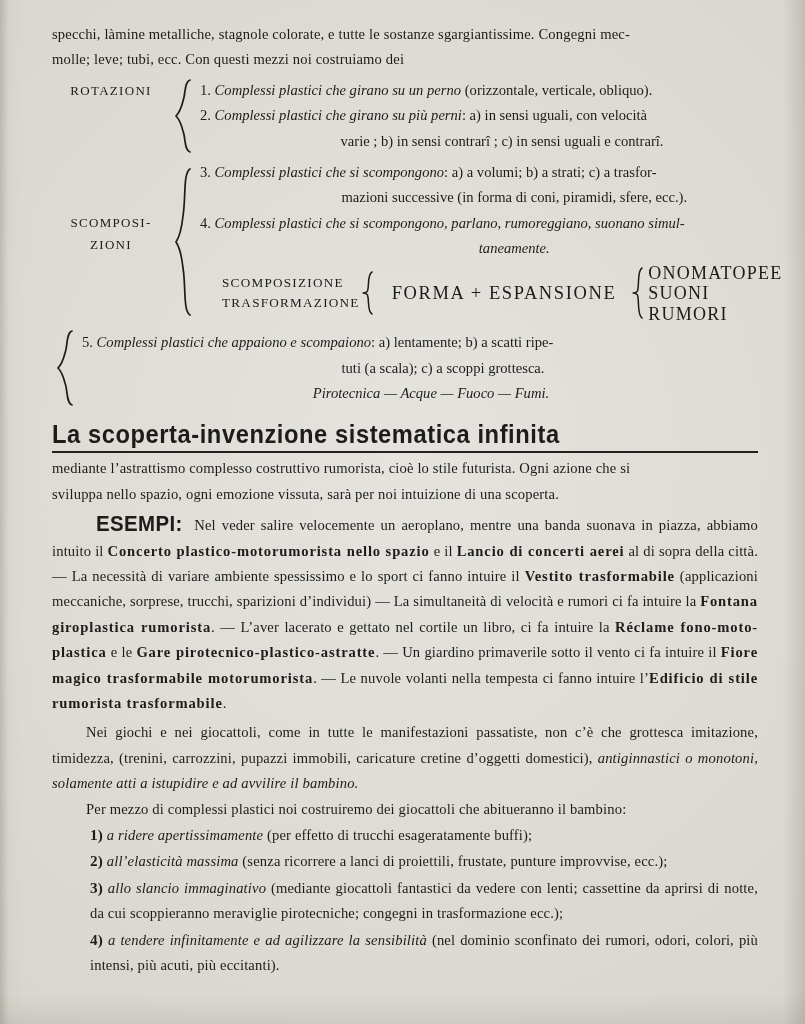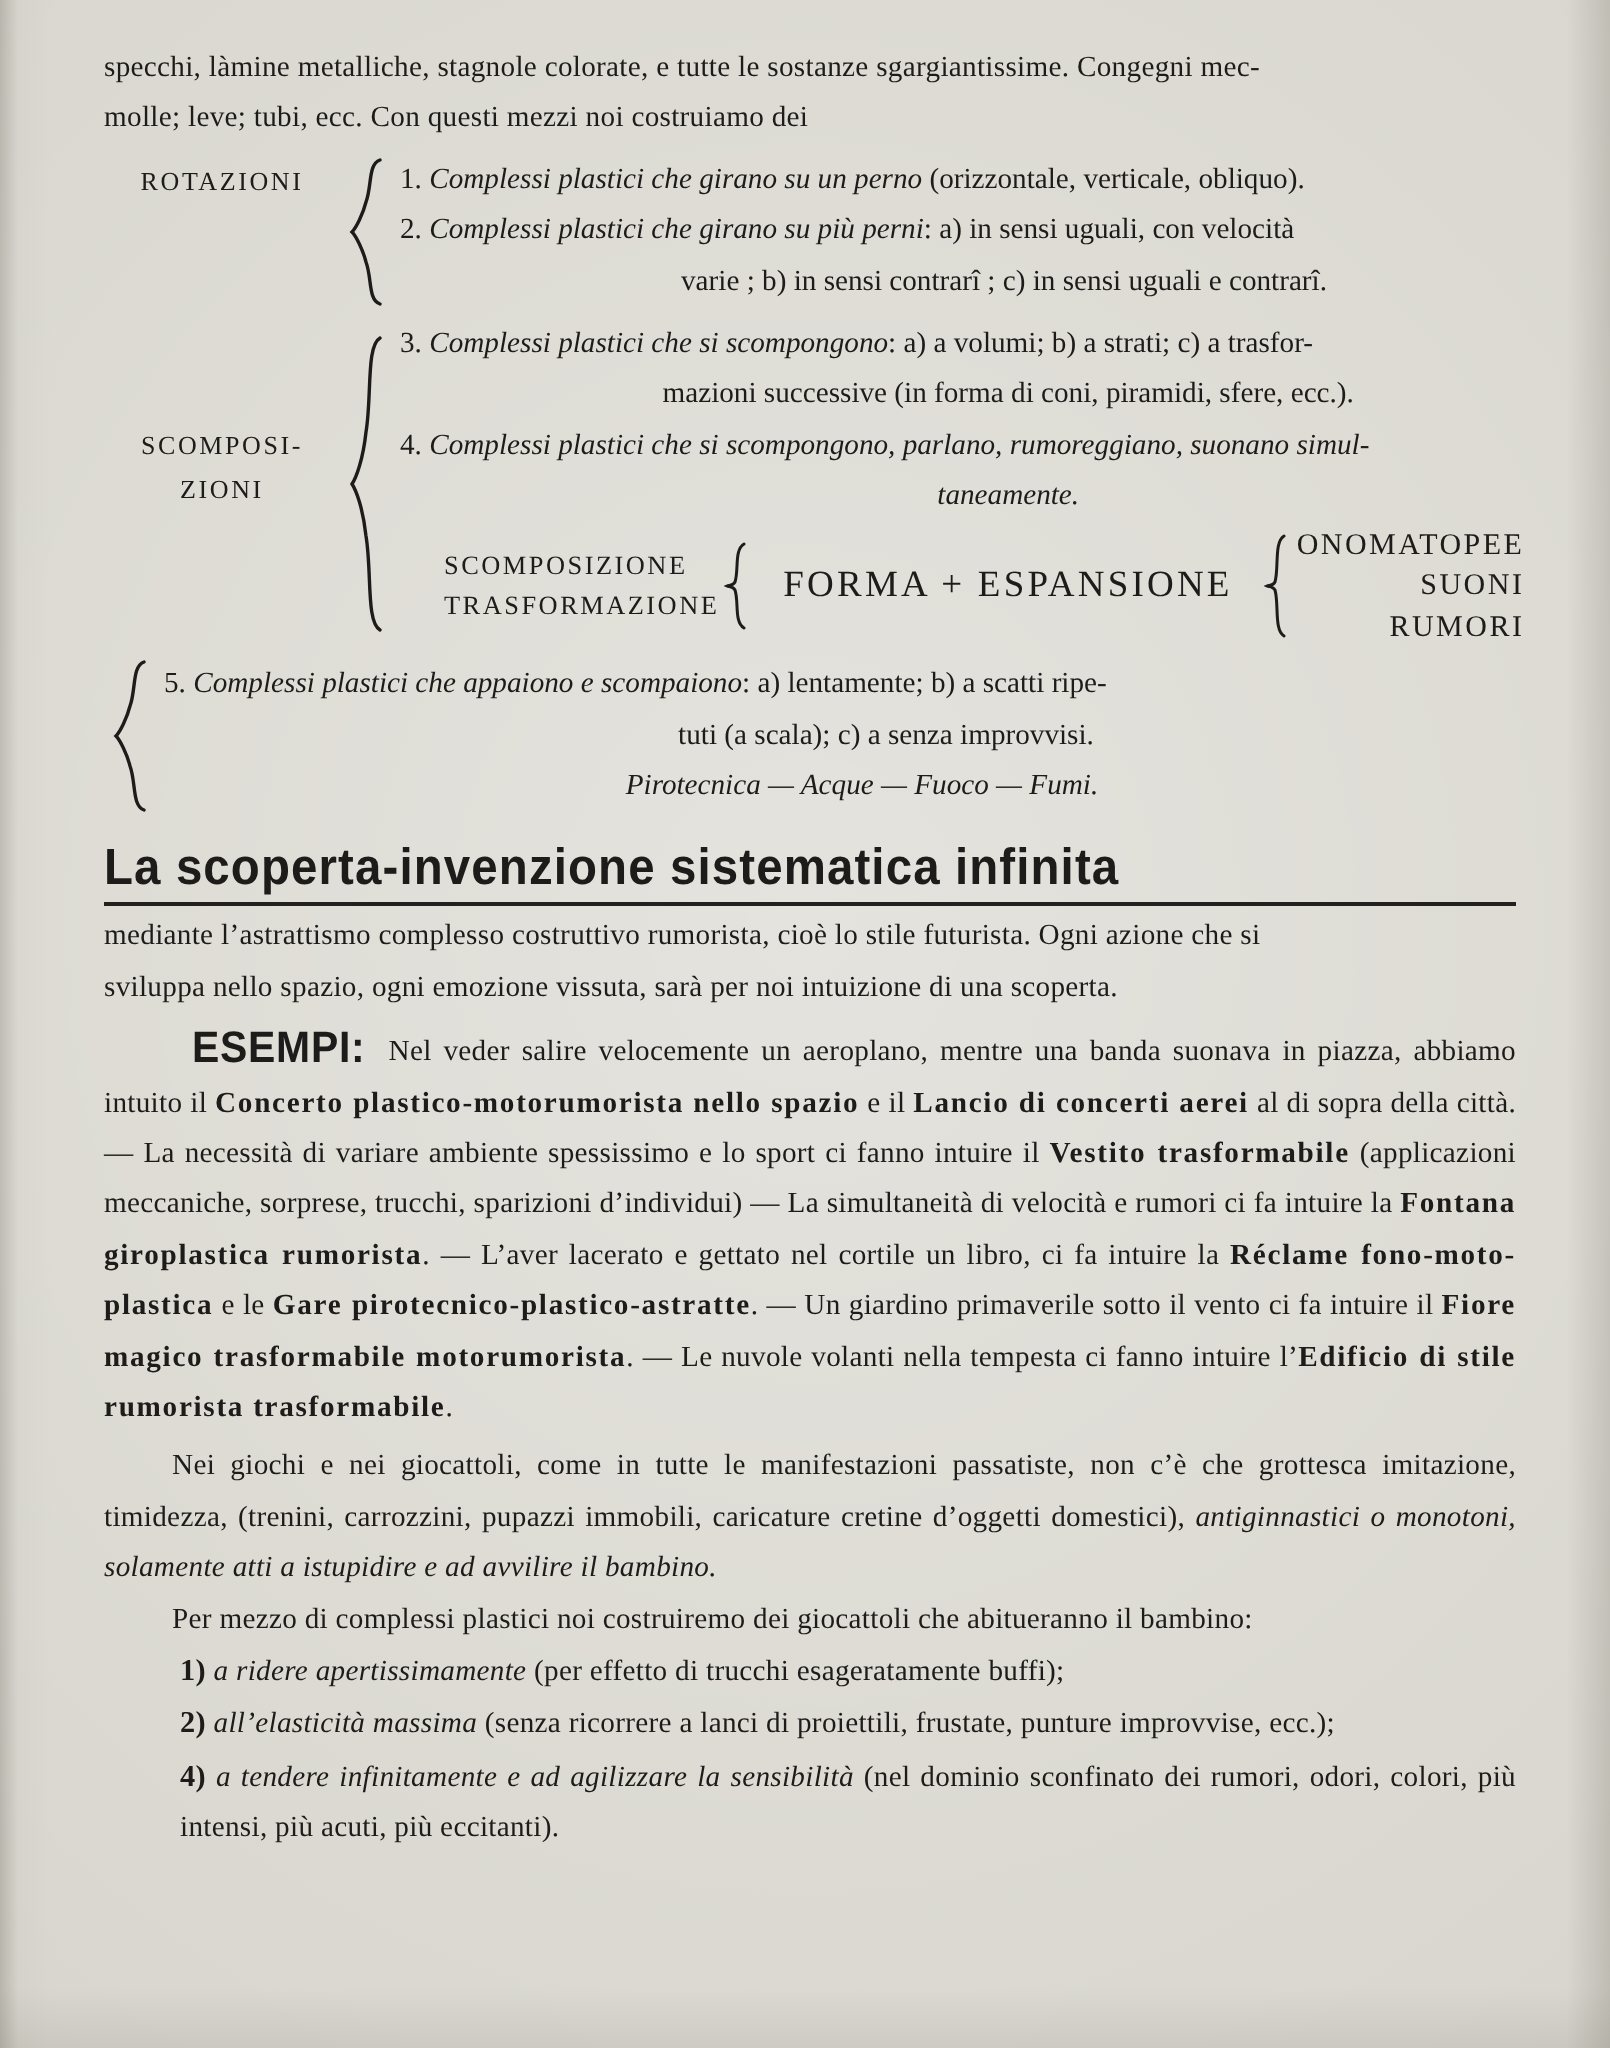--- a/index.html
+++ b/index.html
@@ -109,24 +109,23 @@
     letter-spacing: 1.25px;
     line-height: 20.5px;
   }
   .fcol-mid {
     font-size: 18.5px;
     letter-spacing: 1.6px;
     padding: 0 14px;
     white-space: nowrap;
   }
   .fcol-right {
-    font-size: 15px;
+    font-size: 18px;
     letter-spacing: 1.25px;
     line-height: 20.5px;
-    text-align: right;
   }
   .mini-brace {
     width: 18px;
     flex: 0 0 18px;
     display: flex;
     align-items: center;
     justify-content: center;
   }
 
   
@@ -263,21 +262,21 @@
       <div class="bbrace">
         <svg width="22" height="76" viewBox="0 0 22 76">
           <path d="M16 1 C10 3, 12 15, 9 23 C7.5 29, 4 36, 2 38 C4 40, 7.5 47, 9 53 C12 61, 10 73, 16 75" fill="none" stroke="#1d1c1a" stroke-width="1.7" stroke-linecap="round"></path>
         </svg>
       </div>
       <div class="bbody">
         <div class="numline hang">
           <span>5.</span>
           <i>Complessi plastici che appaiono e scompaiono</i><span>: a) lentamente;  b) a scatti ripe-</span>
         </div>
-        <div class="numline nj sub">tuti (a scala); c) a senza improvvisi.</div>
+        <div class="numline nj sub">tuti (a scala); c) a scoppi grottesca.</div>
         <div class="numline nj" style="padding-left:22px"><i>Pirotecnica — Acque — Fuoco — Fumi.</i></div>
       </div>
     </div>
   </div>
 
   <div class="head">
     <div class="htxt">La  scoperta-invenzione  sistematica  infinita</div>
     <div class="rule full"></div>
   </div>
 
@@ -289,18 +288,19 @@
 
   <div class="ptxt indent" style="margin-top:4px"><span>Nei giochi e nei giocattoli, come in tutte le manifestazioni passatiste, non c’è che grottesca imitazione, timidezza, (trenini, carrozzini, pupazzi immobili, caricature cretine d’oggetti domestici), </span><i>antiginnastici o monotoni, solamente atti a istupidire e ad avvilire il bambino.</i></div>
 
   <div class="ptxt indent last-nojust">Per mezzo di complessi plastici noi costruiremo dei giocattoli che abitueranno il bambino:</div>
 
   <div>
     <div class="ptxt li"><span class="listnum">1)</span><i> a ridere apertissimamente</i><span> (per effetto di trucchi esageratamente buffi);</span></div>
 
     <div class="ptxt li"><span class="listnum">2)</span><i> all’elasticità massima</i><span> (senza ricorrere a lanci di proiettili, frustate, punture improvvise, ecc.);</span></div>
 
+    <div class="ptxt li"><span class="listnum">3)</span><i> allo slancio immaginativo</i><span> (mediante giocattoli fantastici da vedere con lenti; cassettine da aprirsi di notte, da cui scoppieranno meraviglie pirotecniche; congegni in trasformazione ecc.);</span></div>
 
     <div class="ptxt li"><span class="listnum">4)</span><i> a tendere infinitamente e ad agilizzare la sensibilità</i><span> (nel dominio  sconfinato  dei  rumori, odori, colori, più intensi, più acuti, più eccitanti).</span></div>
 
   </div>
 
 </div>
 
 </body></html>

